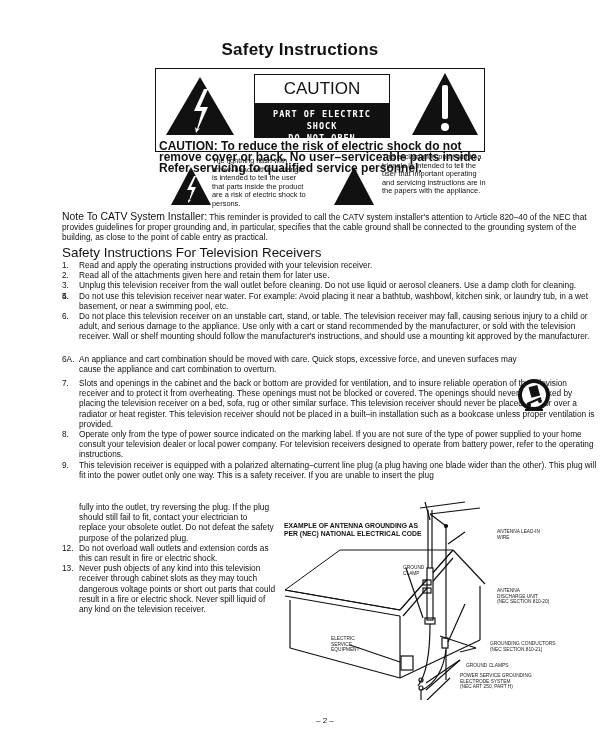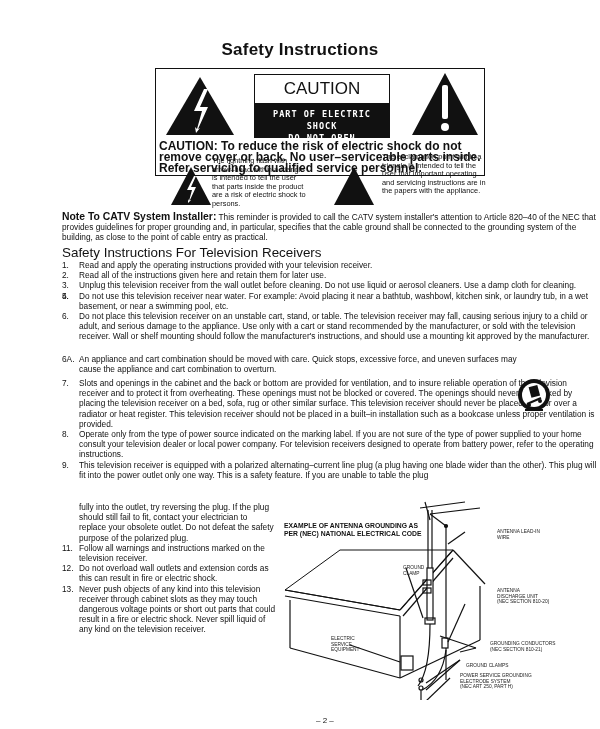--- a/index.html
+++ b/index.html
@@ -1,30 +1,30 @@
 <!DOCTYPE html>
 <html><head>
 <meta charset="utf-8">
 <style>
   html, body { margin:0; padding:0; background:#ffffff; }
   body { width:600px; height:729px; position:relative; overflow:hidden; color:#111; font-family:"Liberation Sans", sans-serif; }
   .abs { position:absolute; }
   .title { left:0; width:600px; top:40px; text-align:center; font-size:17px; font-weight:bold; letter-spacing:0.2px; }
-  .caution-box { left:155px; top:68px; width:330px; height:108px; border:1.5px solid #111; box-sizing:border-box; }
+  .caution-box { left:155px; top:68px; width:330px; height:84px; border:1.5px solid #111; box-sizing:border-box; }
   .caution-center { left:98px; top:5px; width:136px; height:64px; border:1px solid #111; box-sizing:border-box; }
   .caution-word { height:28px; text-align:center; font-size:17px; line-height:28px; font-weight:normal; }
   .caution-black { background:#111; color:#fff; height:35px; text-align:center; font-size:8.5px; font-weight:bold; letter-spacing:1px; line-height:12px; padding-top:5px; box-sizing:border-box; font-family:"DejaVu Sans Mono", monospace; }
   .caution-text { left:3px; top:72px; width:322px; font-size:12px; font-weight:bold; line-height:11px; }
   .small { font-size:7.4px; line-height:8.6px; }
   .body-text { font-size:8.3px; line-height:10.2px; }
   .list { left:62px; width:535px; }
   .item { position:relative; padding-left:17px; }
   .item .num { position:absolute; left:0; top:0; }
   h2 { margin:0; font-size:13.4px; font-weight:normal; }
-  .catv-head { font-weight:bold; font-size:10.4px; }
+  .catv-head { font-weight:normal; font-size:10.4px; }
   .diagram-title { font-size:6.8px; font-weight:bold; line-height:8px; }
   .diag-label { font-size:4.8px; line-height:5.6px; color:#222; }
   .page-num { font-size:8px; }
 </style>
 </head>
 <body>
 
 <div class="abs title">Safety Instructions</div>
 
 <div class="abs caution-box">
@@ -63,44 +63,43 @@
 
 <div class="abs body-text" style="left:62px;top:212px;width:535px;">
   <span class="catv-head">Note To CATV System Installer:</span>
   <span>This reminder is provided to call the CATV system installer's attention to Article 820–40 of the NEC that provides guidelines for proper grounding and, in particular, specifies that the cable ground shall be connected to the grounding system of the building, as close to the point of cable entry as practical.</span>
 </div>
 
 <h2 class="abs" style="left:62px;top:245px;">Safety Instructions For Television Receivers</h2>
 
 <div class="abs list body-text" style="top:260px;">
   <div class="item"><span class="num">1.</span><span>Read and apply the operating instructions provided with your television receiver.</span></div>
-  <div class="item"><span class="num">2.</span><span>Read all of the instructions given here and retain them for later use.</span></div>
+  <div class="item"><span class="num">2.</span><span>Read all of the attachments given here and retain them for later use.</span></div>
   <div class="item"><span class="num">3.</span><span>Unplug this television receiver from the wall outlet before cleaning. Do not use liquid or aerosol cleaners. Use a damp cloth for cleaning.</span></div>
   <div class="item"><span class="num">4.</span></div>
   <div class="item"><span class="num">5.</span><span>Do not use this television receiver near water. For example: Avoid placing it near a bathtub, washbowl, kitchen sink, or laundry tub, in a wet basement, or near a swimming pool, etc.</span></div>
   <div class="item"><span class="num">6.</span><span>Do not place this television receiver on an unstable cart, stand, or table. The television receiver may fall, causing serious injury to a child or adult, and serious damage to the appliance. Use only with a cart or stand recommended by the manufacturer, or sold with the television receiver. Wall or shelf mounting should follow the manufacturer's instructions, and should use a mounting kit approved by the manufacturer.</span></div>
   <div class="item" style="margin-top:12px;padding-right:75px;"><span class="num">6A.</span><span>An appliance and cart combination should be moved with care. Quick stops, excessive force, and uneven surfaces may cause the appliance and cart combination to overturn.</span></div>
   <div class="item" style="margin-top:4px;"><span class="num">7.</span><span>Slots and openings in the cabinet and the back or bottom are provided for ventilation, and to insure reliable operation of the television receiver and to protect it from overheating. These openings must not be blocked or covered. The openings should never be blocked by placing the television receiver on a bed, sofa, rug or other similar surface. This television receiver should never be placed near or over a radiator or heat register. This television receiver should not be placed in a built–in installation such as a bookcase unless proper ventilation is provided.</span></div>
   <div class="item"><span class="num">8.</span><span>Operate only from the type of power source indicated on the marking label. If you are not sure of the type of power supplied to your home consult your television dealer or local power company. For television receivers designed to operate from battery power, refer to the operating instructions.</span></div>
-  <div class="item"><span class="num">9.</span><span>This television receiver is equipped with a polarized alternating–current line plug (a plug having one blade wider than the other). This plug will fit into the power outlet only one way. This is a safety feature. If you are unable to table the plug</span></div>
+  <div class="item"><span class="num">9.</span><span>This television receiver is equipped with a polarized alternating–current line plug (a plug having one blade wider than the other). This plug will fit into the power outlet only one way. This is a safety receiver. If you are unable to insert the plug</span></div>
 </div>
 
 <svg class="abs" style="left:517px;top:378px" width="34" height="34" viewBox="0 0 34 34">
   <circle cx="17" cy="17" r="16" fill="#111"></circle>
   <circle cx="17" cy="17" r="12" fill="#fff"></circle>
   <rect x="13" y="8" width="9" height="11" fill="#111" transform="rotate(-15 17 14)"></rect>
   <line x1="10" y1="26" x2="24" y2="20" stroke="#111" stroke-width="2"></line>
   <circle cx="12" cy="27" r="2" fill="#111"></circle>
   <circle cx="23" cy="23" r="2" fill="#111"></circle>
   <rect x="8" y="31" width="18" height="2" fill="#111"></rect>
 </svg>
 
 <div class="abs body-text" style="left:62px;top:502px;width:214px;">
   <div class="item"><span>fully into the outlet, try reversing the plug. If the plug should still fail to fit, contact your electrician to replace your obsolete outlet. Do not defeat the safety purpose of the polarized plug.</span></div>
-  <div class="item"><span class="num">11.</span><span>Follow all warnings and instructions marked on the television receiver.</span></div>
   <div class="item"><span class="num">12.</span><span>Do not overload wall outlets and extension cords as this can result in fire or electric shock.</span></div>
   <div class="item"><span class="num">13.</span><span>Never push objects of any kind into this television receiver through cabinet slots as they may touch dangerous voltage points or short out parts that could result in a fire or electric shock. Never spill liquid of any kind on the television receiver.</span></div>
 </div>
 
 <div class="abs" style="left:284px;top:522px;width:170px;">
   <div class="diagram-title">EXAMPLE OF ANTENNA GROUNDING AS</div>
   <div class="diagram-title">PER (NEC) NATIONAL ELECTRICAL CODE</div>
 </div>
 
 <svg class="abs" style="left:280px;top:500px" width="210" height="200" viewBox="0 0 210 200" fill="none" stroke="#111" stroke-width="1.2">

